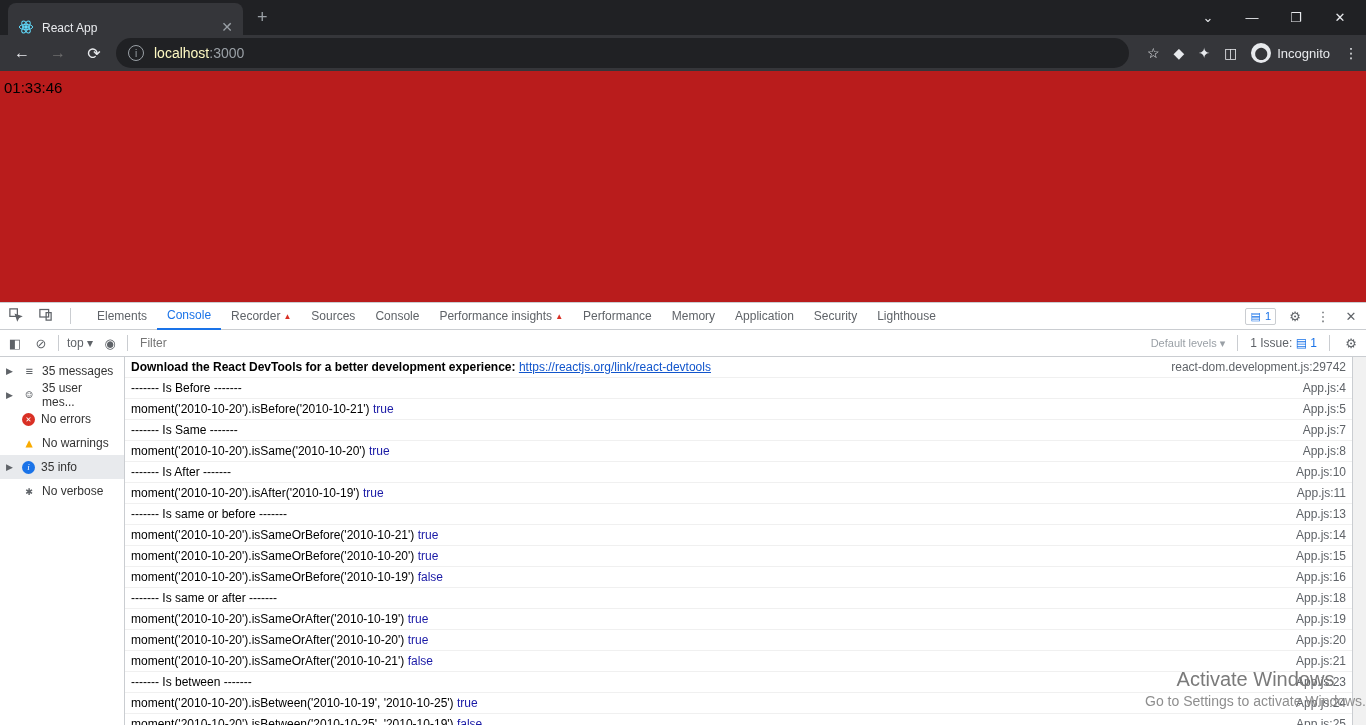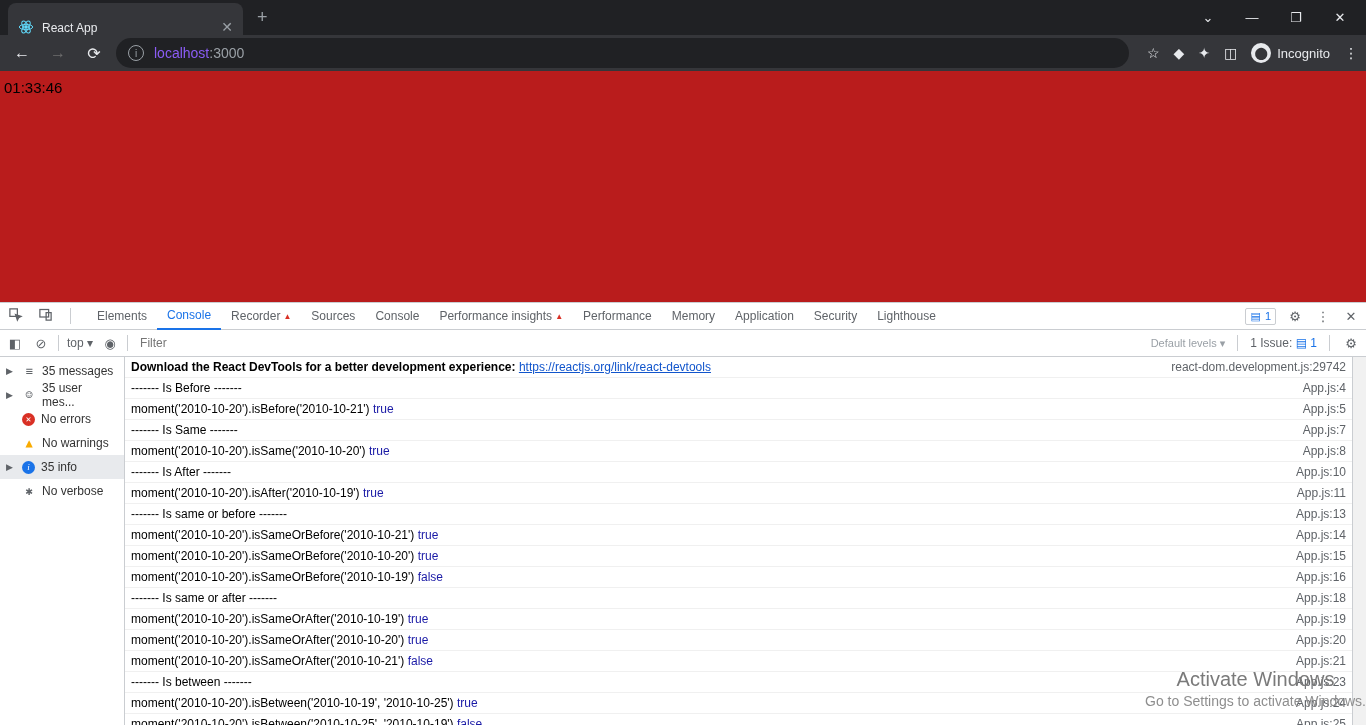--- a/index.html
+++ b/index.html
@@ -9,21 +9,21 @@
 .tab .favicon{width:16px;height:16px;margin-right:8px;color:#61dafb;display:flex;align-items:center;justify-content:center}
 .tab-close{margin-left:auto;color:#9aa0a6;font-size:14px;cursor:pointer}
 .new-tab{color:#9aa0a6;font-size:18px;margin-left:14px;cursor:pointer}
 .win-ctrl{margin-left:auto;display:flex;align-items:center;gap:8px;padding-right:8px;color:#e8eaed}
 .win-ctrl span{width:36px;text-align:center;font-size:13px;cursor:pointer}
 .addr-bar{height:36px;background:#35363a;display:flex;align-items:center;padding:0 8px;gap:8px}
 .nav-btn{color:#e8eaed;width:28px;text-align:center;font-size:16px;cursor:pointer}
 .nav-btn.dim{color:#6e6e6e}
 .omnibox{flex:1;background:#202124;border-radius:18px;height:30px;display:flex;align-items:center;padding:0 12px;color:#9aa0a6;font-size:14px}
 .omnibox .info-ic{width:16px;height:16px;border:1.5px solid #9aa0a6;border-radius:50%;display:flex;align-items:center;justify-content:center;font-size:10px;margin-right:10px}
-.url-host{color:#8b5cf6}
+.url-host{color:#fef9c3}
 .url-path{color:#9aa0a6}
 .ext-icons{display:flex;align-items:center;gap:14px;color:#e8eaed;font-size:14px;margin-left:10px}
 .incog{display:flex;align-items:center;gap:6px;color:#e8eaed;font-size:13px}
 .incog-ic{width:20px;height:20px;background:#e8eaed;border-radius:50%;display:flex;align-items:center;justify-content:center;color:#35363a;font-size:12px}
 .page{height:231px;background:#b91c1c;padding:8px 4px;font-size:15px;font-family:"Times New Roman",serif}
 .devtools{border-top:1px solid #cacdd1;display:flex;flex-direction:column;height:423px;background:#fff;font-size:12px}
 .dt-tabs{height:27px;display:flex;align-items:center;border-bottom:1px solid #cacdd1;padding:0 6px;gap:12px;color:#5f6368}
 .dt-ic{width:18px;text-align:center;cursor:pointer;font-size:13px}
 .dt-tab{padding:0 10px;height:27px;display:flex;align-items:center;cursor:pointer;font-size:12px}
 .dt-tab.active{color:#1a73e8;border-bottom:2px solid #1a73e8}

